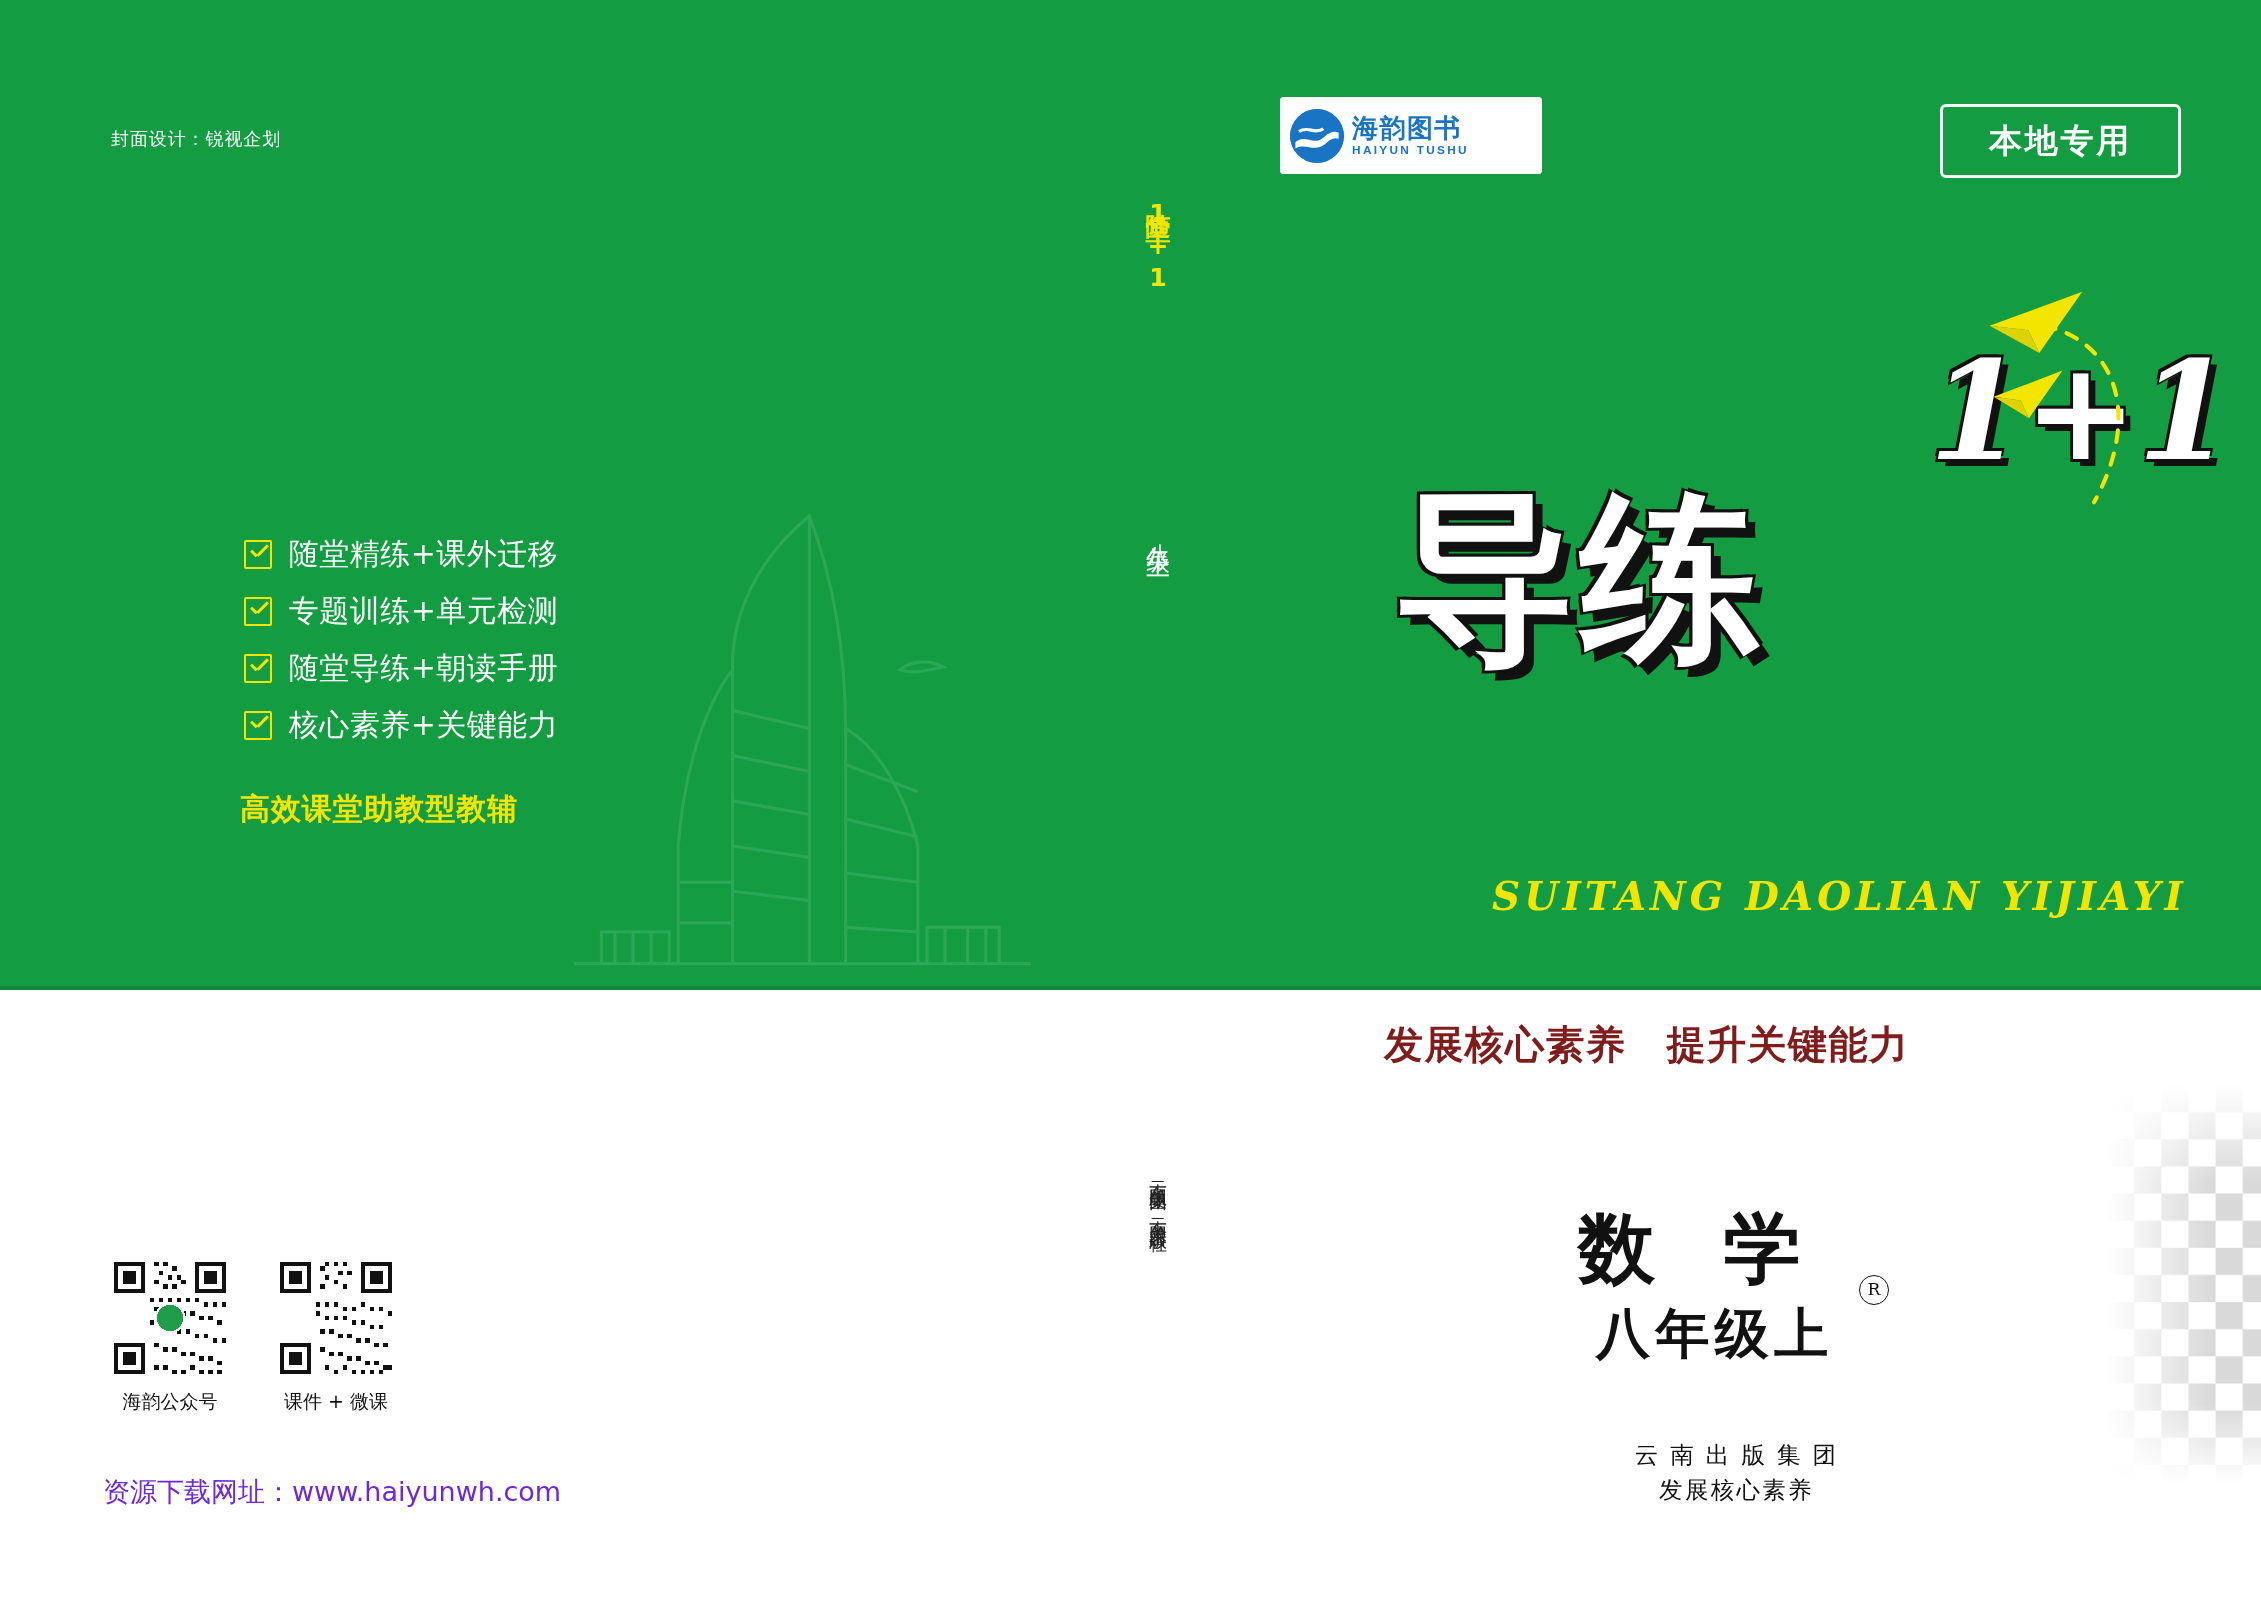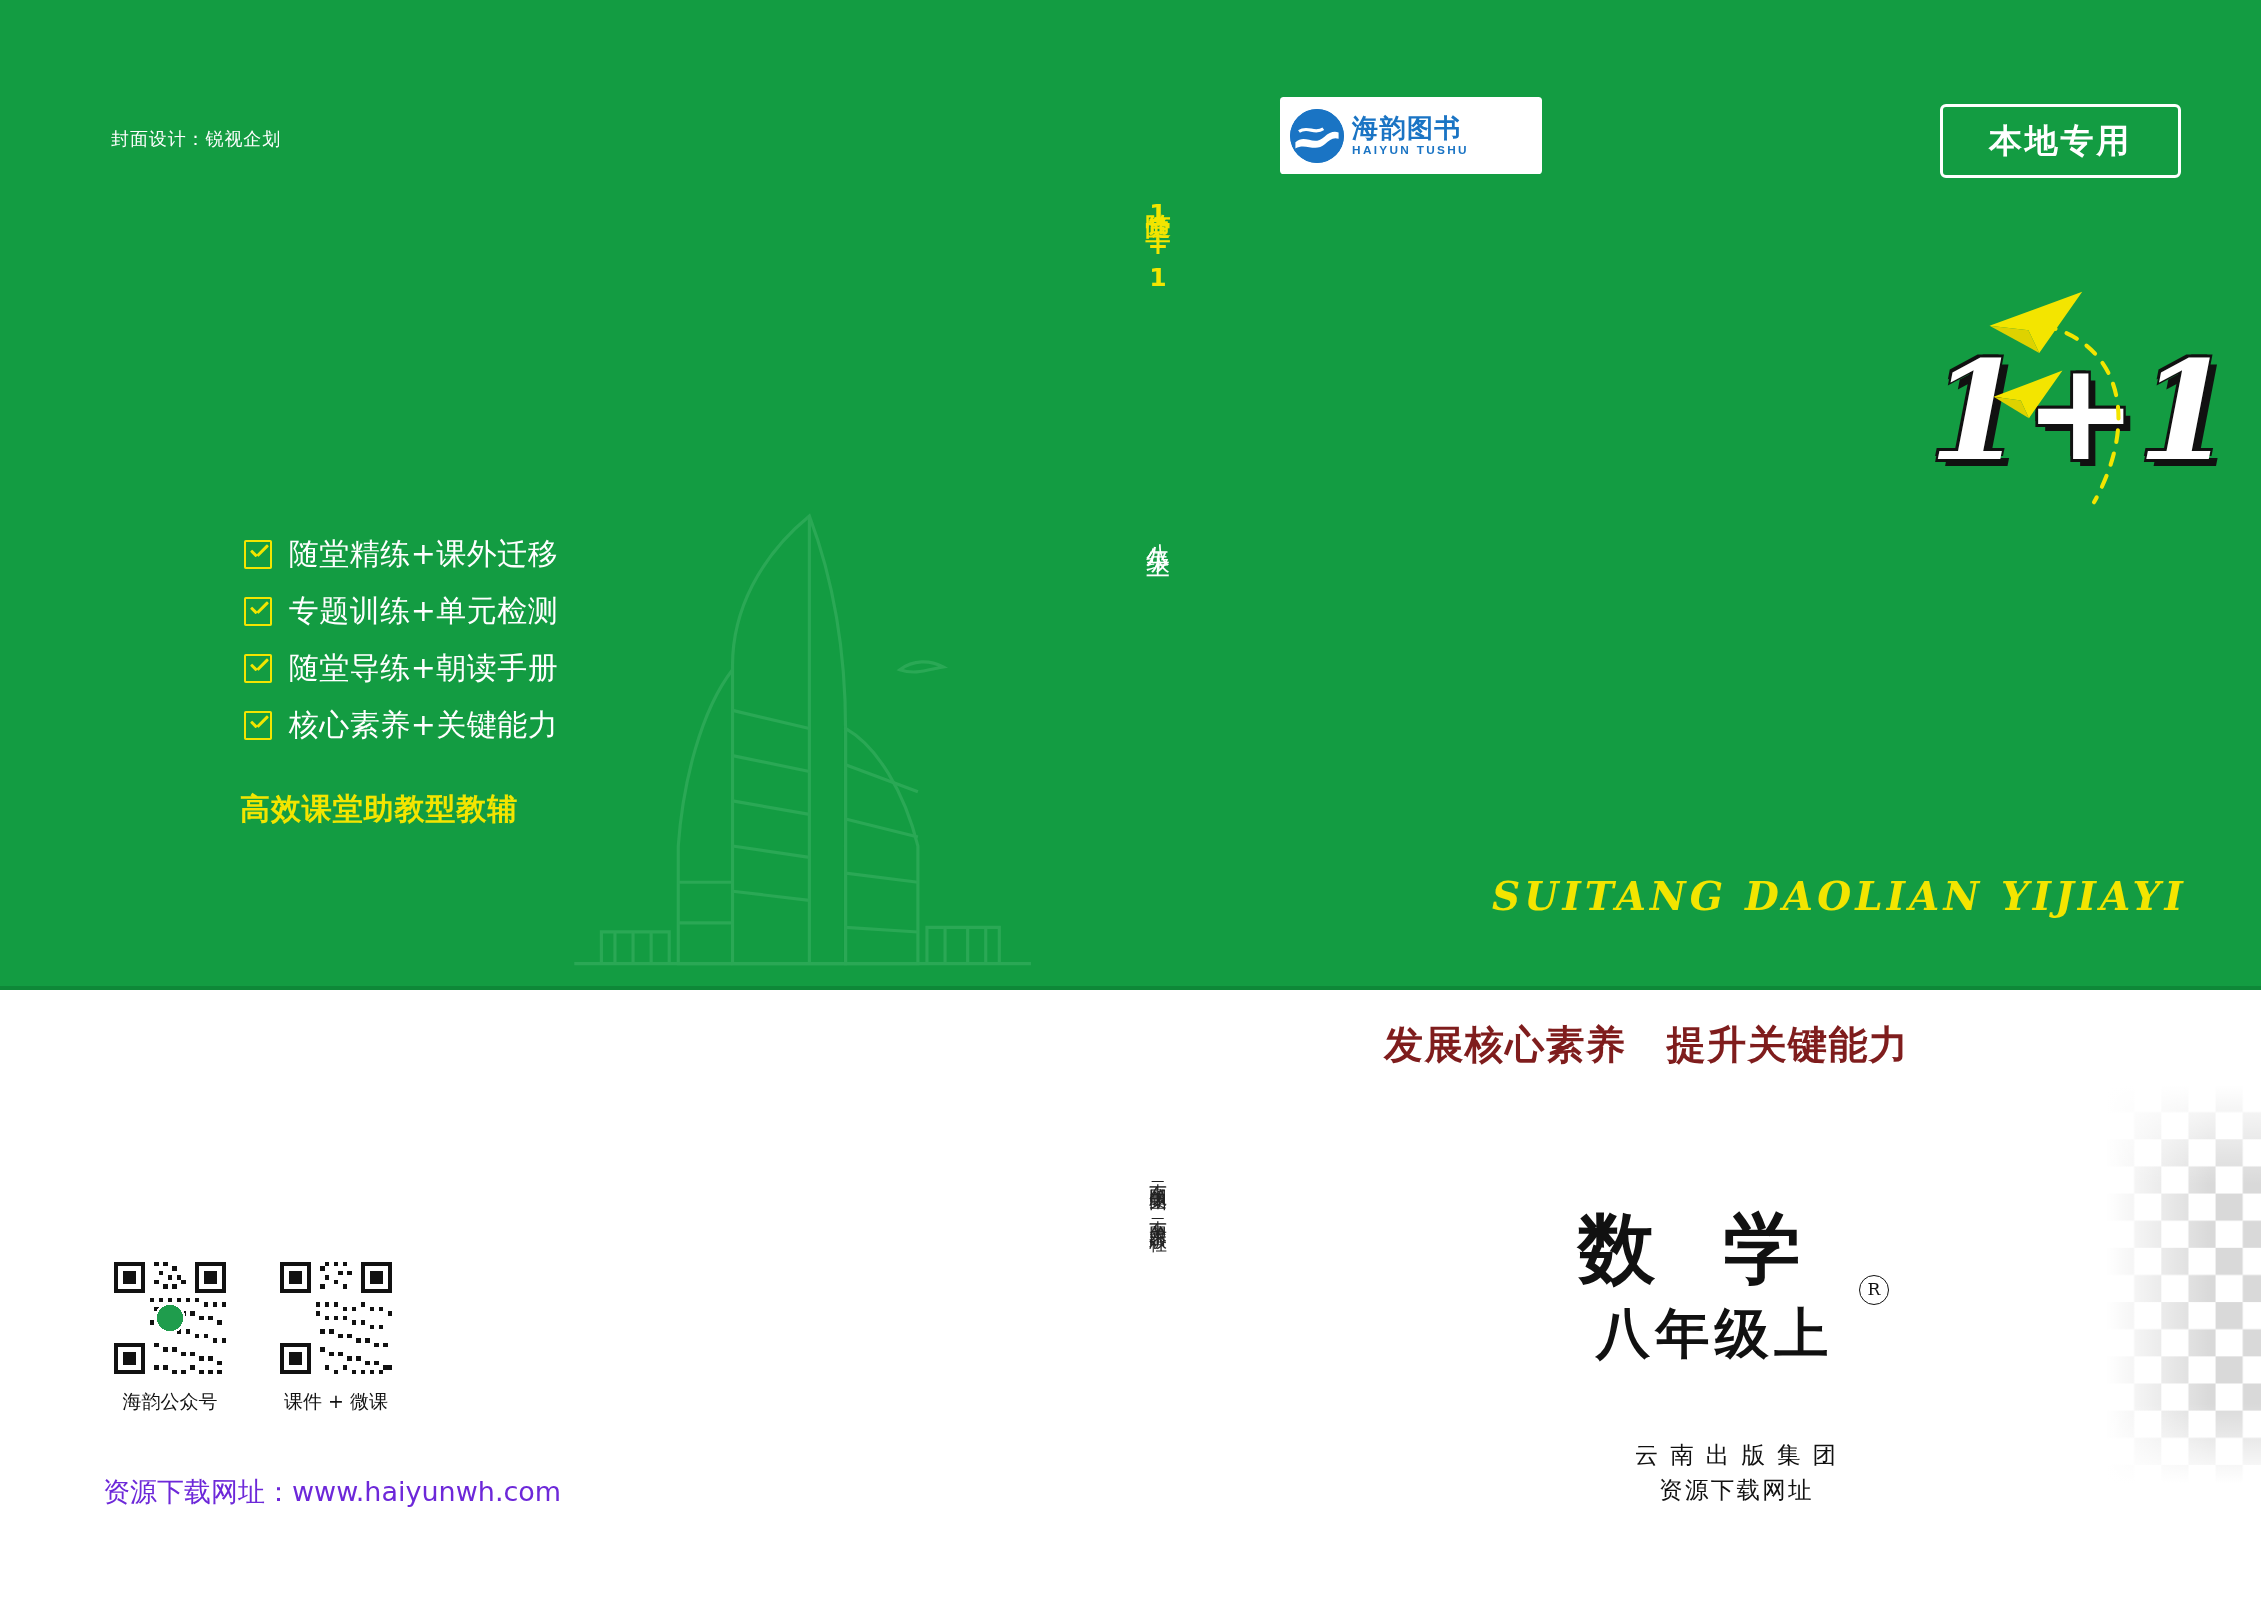--- a/index.html
+++ b/index.html
@@ -675,20 +675,21 @@
       </div>
     </div>
   </div>
 
   <div class="local-badge">
     <span>本地专用</span>
   </div>
 
   <div class="title-main">
     <div class="title-plus">1+1</div>
+    <div class="title-row2">导练</div>
   </div>
 
   <div class="plane" style="left:1985px; top:285px;">
     <svg width="104" height="77" viewBox="0 0 230 170">
       <path d="M10 90 L215 15 L120 150 L96 100 Z" fill="#f3e500"></path>
       <path d="M10 90 L120 150 L96 100 Z" fill="#ded200"></path>
     </svg>
   </div>
   <div class="plane" style="left:1990px; top:366px;">
     <svg width="77" height="59" viewBox="0 0 170 130">
@@ -705,21 +706,21 @@
   <div class="title-pinyin">SUITANG DAOLIAN YIJIAYI</div>
 
   <div class="front-slogan">发展核心素养　提升关键能力</div>
 
   <div class="subject-name">数 学</div>
   <div class="subject-reg">R</div>
   <div class="subject-grade">八年级上</div>
 
   <div class="front-publisher">
     <div>云 南 出 版 集 团</div>
-    <div>资源下载网址</div>
+    <div>发展核心素养</div>
   </div>
 
   <div class="checker">
     <svg width="190" height="398" viewBox="0 0 420 880">
       <defs>
         <pattern id="chk" width="120" height="120" patternUnits="userSpaceOnUse">
           <rect width="120" height="120" fill="#ffffff"></rect>
           <rect width="60" height="60" fill="#d9d9d9"></rect>
           <rect x="60" y="60" width="60" height="60" fill="#d9d9d9"></rect>
         </pattern>

